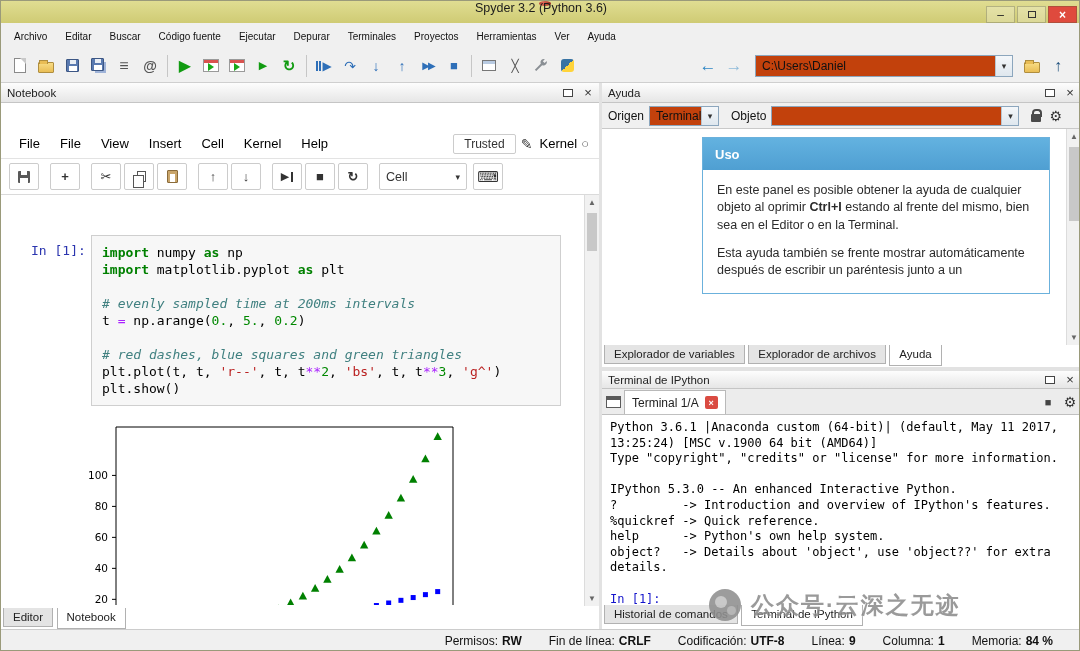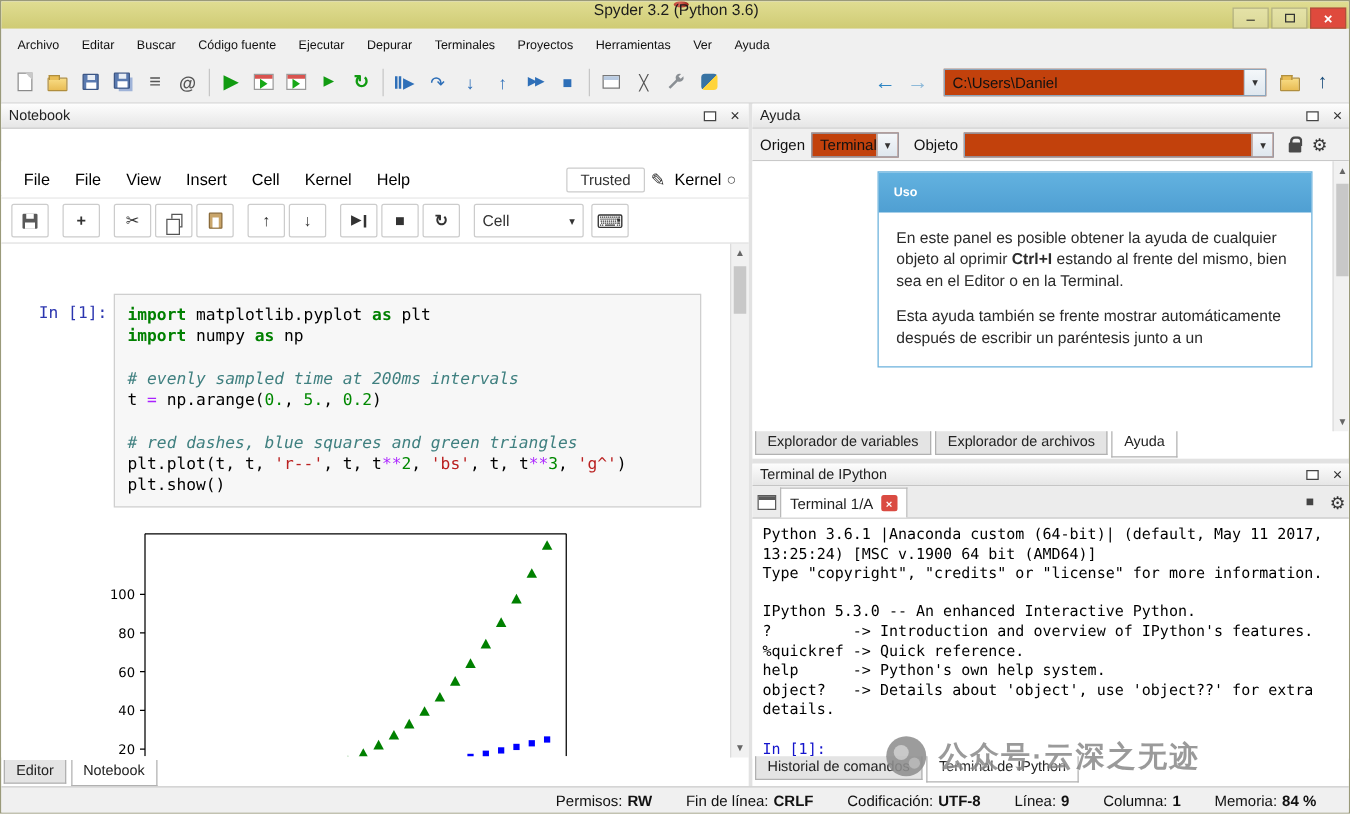--- a/index.html
+++ b/index.html
@@ -115,21 +115,21 @@
   
   .help-dock { position:absolute; left:601px; top:0; width:479px; height:284px; background:#fff; }
   .help-opts { position:absolute; left:0; top:20px; width:479px; height:26px; background:#f0f0f0; border-bottom:1px solid #c9c9c9;
     display:flex; align-items:center; padding-left:6px; font-size:12px; color:#111; }
   .help-opts .lbl { margin-right:5px; }
   .small-combo { height:20px; }
   .i-lock { position:relative; width:10px; height:8px; background:#4a4a4a; border-radius:1px; margin:4px 8px 0 12px; }
   .i-lock::before { content:""; position:absolute; top:-5px; left:1px; width:6px; height:6px; border:2px solid #4a4a4a; border-bottom:none; border-radius:4px 4px 0 0; }
   .help-content { position:absolute; left:0; top:46px; width:479px; height:216px; background:#fff; overflow:hidden; }
   .uso-box { position:absolute; left:100px; top:8px; width:348px; border:1px solid #6bb1dc; background:#fff; }
-  .uso-head { height:32px; background:linear-gradient(#63b2e0,#4f9fd2); color:#fff; font-weight:bold; font-size:10px;
+  .uso-head { height:32px; background:linear-gradient(#63b2e0,#4f9fd2); color:#fff; font-weight:bold; font-size:13px;
     display:flex; align-items:center; padding-left:12px; }
   .uso-body { padding:12px 14px 14px 14px; font-size:12.5px; color:#2b2b2b; line-height:1.38; }
   .uso-body p + p { margin-top:11px; }
   .help-scroll { right:0; top:46px; width:15px; height:216px; }
   .help-tabs { top:262px; }
 
   
   .term-dock { position:absolute; left:601px; top:288px; width:479px; height:258px; background:#fff; }
   .term-dock .dock-header { height:18px; }
   .termtabrow { position:absolute; left:0; top:18px; width:479px; height:26px; background:#ececec; border-bottom:1px solid #c0c0c0;
@@ -356,22 +356,22 @@
           <span>Cell</span>
           <span class="caret2">▾</span>
         </span>
         <span class="jbtn" style="font-size:15px">⌨</span>
       </div>
 
       <div class="jcontent">
         <span class="cell-prompt">In [1]:</span>
         <div class="codebox">
           <div>
+              <div class="code-line"><span class="tok-kw">import</span><span class="tok-pl"> numpy </span><span class="tok-kw">as</span><span class="tok-pl"> np</span></div>
               <div class="code-line"><span class="tok-kw">import</span><span class="tok-pl"> matplotlib.pyplot </span><span class="tok-kw">as</span><span class="tok-pl"> plt</span></div>
-              <div class="code-line"><span class="tok-kw">import</span><span class="tok-pl"> numpy </span><span class="tok-kw">as</span><span class="tok-pl"> np</span></div>
               <div class="code-line">&nbsp;</div>
               <div class="code-line"><span class="tok-cm"># evenly sampled time at 200ms intervals</span></div>
               <div class="code-line"><span class="tok-pl">t </span><span class="tok-op">=</span><span class="tok-pl"> np.arange(</span><span class="tok-nb">0.</span><span class="tok-pl">, </span><span class="tok-nb">5.</span><span class="tok-pl">, </span><span class="tok-nb">0.2</span><span class="tok-pl">)</span></div>
               <div class="code-line">&nbsp;</div>
               <div class="code-line"><span class="tok-cm"># red dashes, blue squares and green triangles</span></div>
               <div class="code-line"><span class="tok-pl">plt.plot(t, t, </span><span class="tok-st">'r--'</span><span class="tok-pl">, t, t</span><span class="tok-op">**</span><span class="tok-nb">2</span><span class="tok-pl">, </span><span class="tok-st">'bs'</span><span class="tok-pl">, t, t</span><span class="tok-op">**</span><span class="tok-nb">3</span><span class="tok-pl">, </span><span class="tok-st">'g^'</span><span class="tok-pl">)</span></div>
               <div class="code-line"><span class="tok-pl">plt.show()</span></div>
             </div>
         </div>
         <div class="plotwrap">

